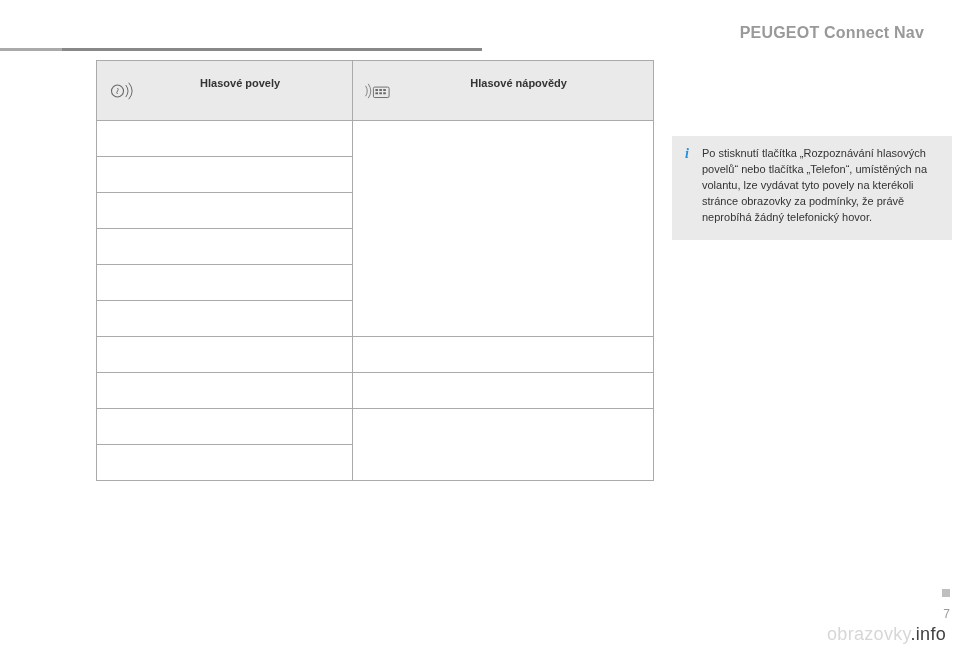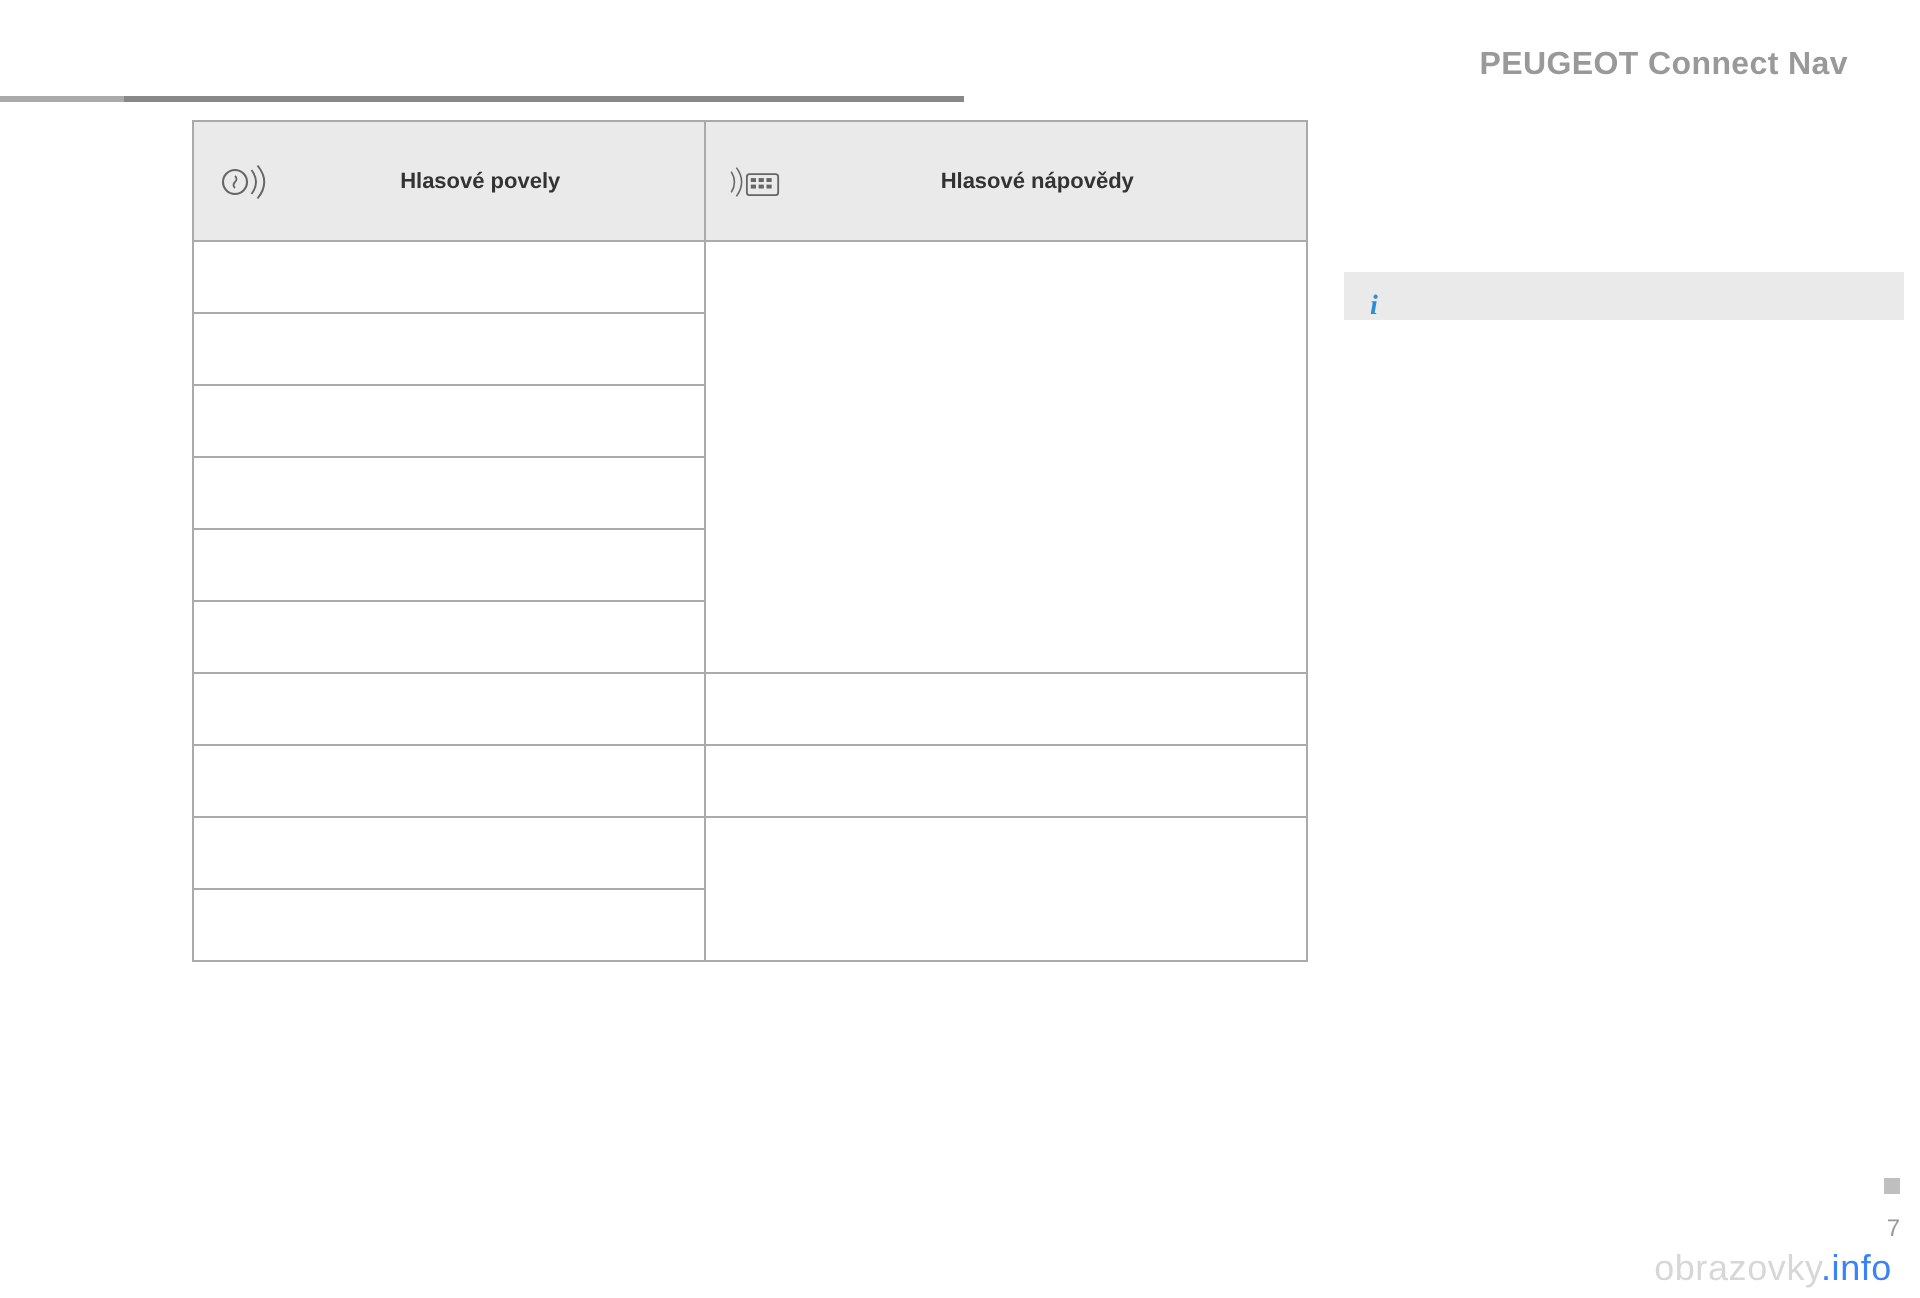--- a/index.html
+++ b/index.html
@@ -59,21 +59,20 @@
       color: #333;
     }
     .table td {
       border: 1px solid #aaa;
       height: 36px;
       padding: 6px 10px;
       vertical-align: middle;
     }
     .th-inner {
       display: flex;
-      align-items: center;
       justify-content: flex-start;
       gap: 1px;
       padding: 0 10px;
     }
     .th-inner .label {
       flex: 1;
       text-align: center;
     }
     .icon-box {
       width: 30px;
@@ -124,21 +123,21 @@
     }
     .watermark {
       position: absolute;
       right: 14px;
       bottom: 4px;
       font-size: 18px;
       color: #d7d7d7;
       font-weight: 500;
       letter-spacing: 0.3px;
     }
-    .watermark .dim { color: #3b82f6; }
+    .watermark .dim { color: #404040; }
   </style>
 </head>
 <body>
 
 <div class="left-bar"></div>
 <div class="center-bar"></div>
 
 <div class="brand">PEUGEOT Connect Nav</div>
 
 <div class="page">
@@ -212,20 +211,21 @@
           <td rowspan="2"></td>
         </tr>
       <tr>
           <td></td>
         </tr>
     </tbody>
   </table>
 
   <div class="info-box">
     <div class="info-i">i</div>
+    <span>Po stisknutí tlačítka „Rozpoznávání hlasových povelů“ nebo tlačítka „Telefon“, umístěných na volantu, lze vydávat tyto povely na kterékoli stránce obrazovky za podmínky, že právě neprobíhá žádný telefonický hovor.</span>
   </div>
 
 </div>
 
 <div class="right-marks">
   <span class="sq"></span><br>
   <span>7</span>
 </div>
 
 <div class="watermark">

